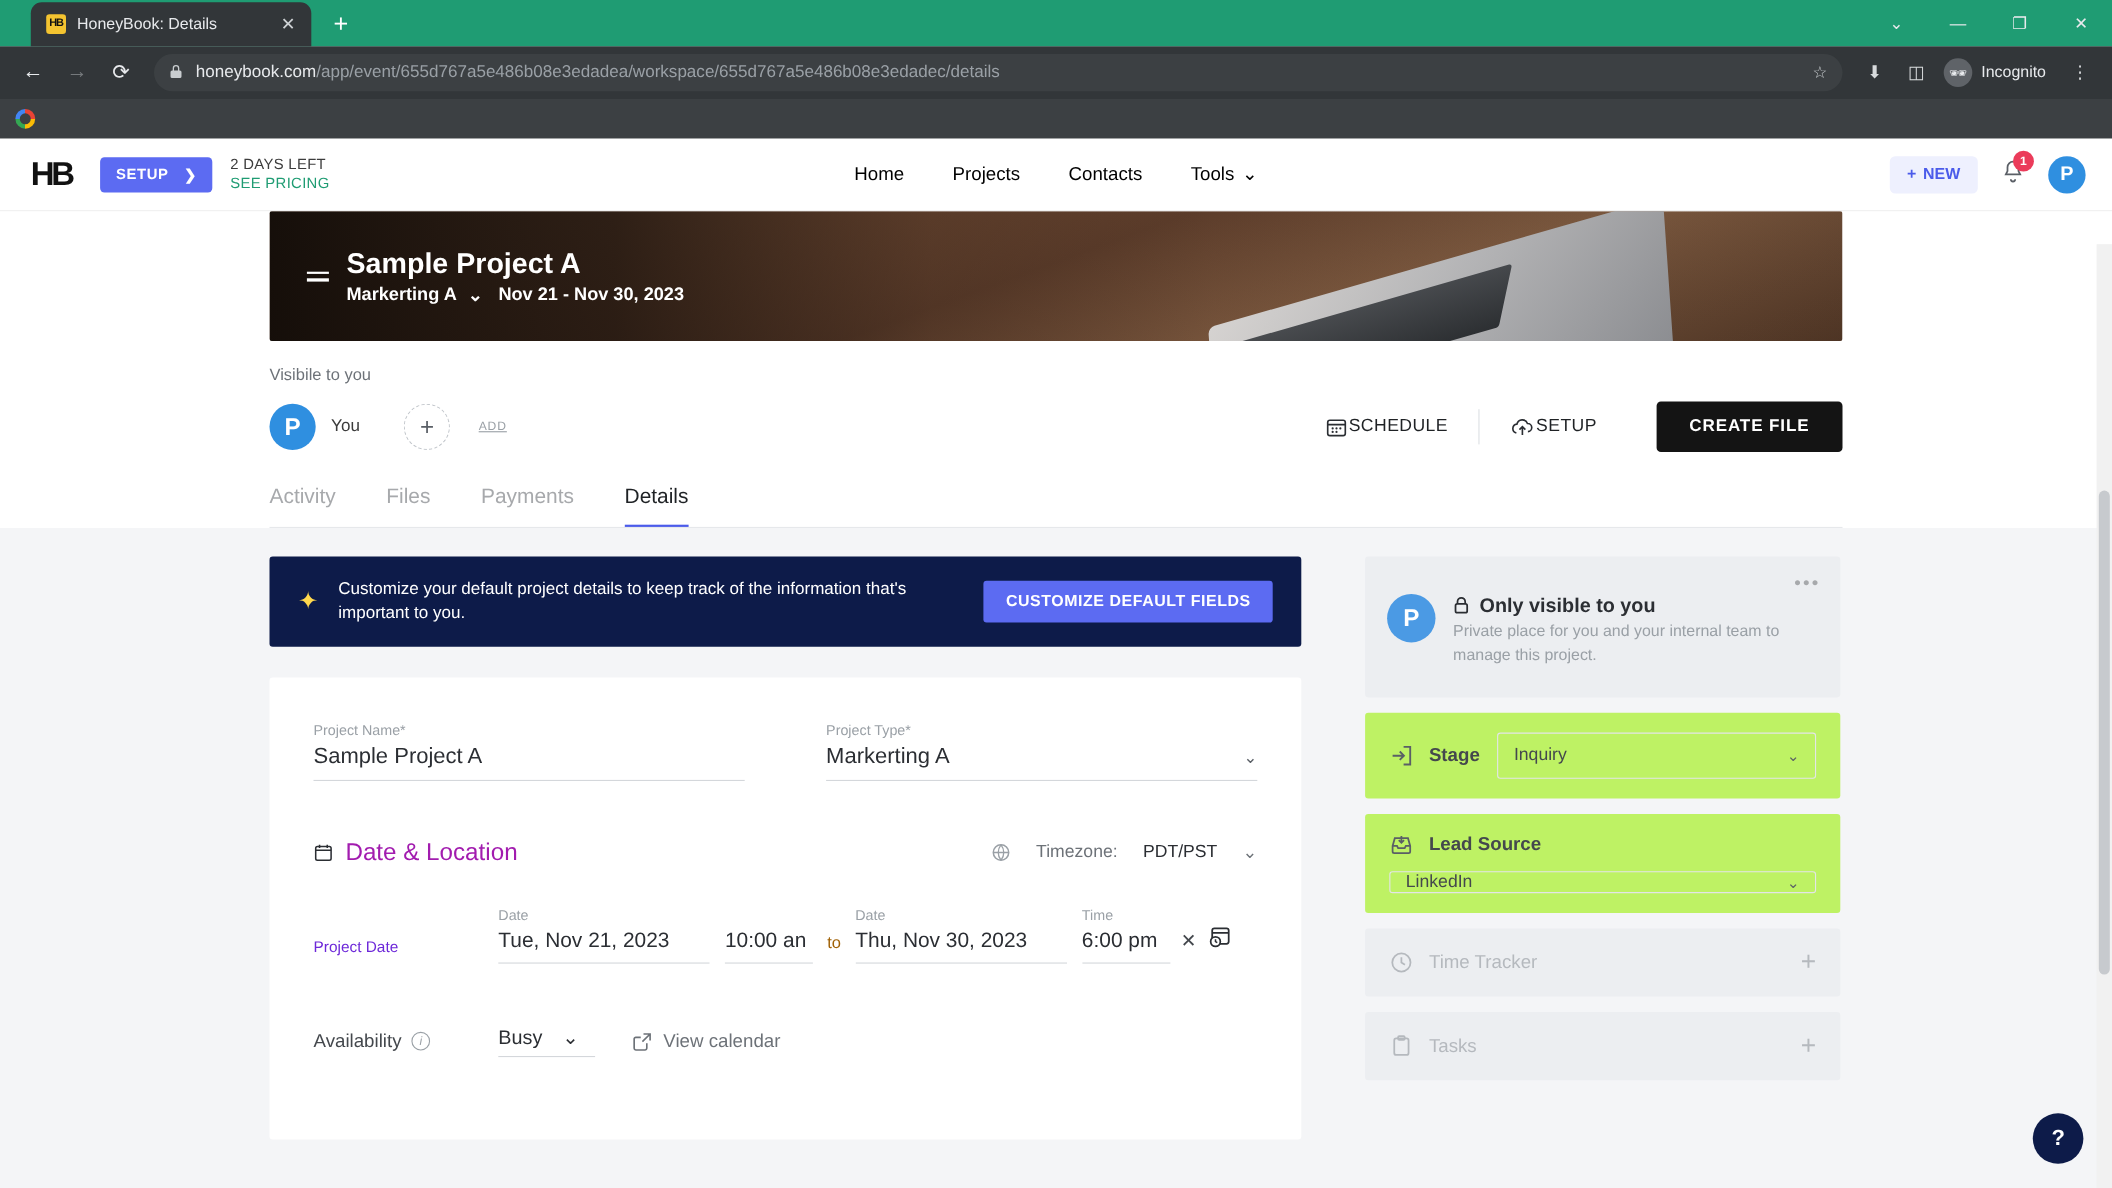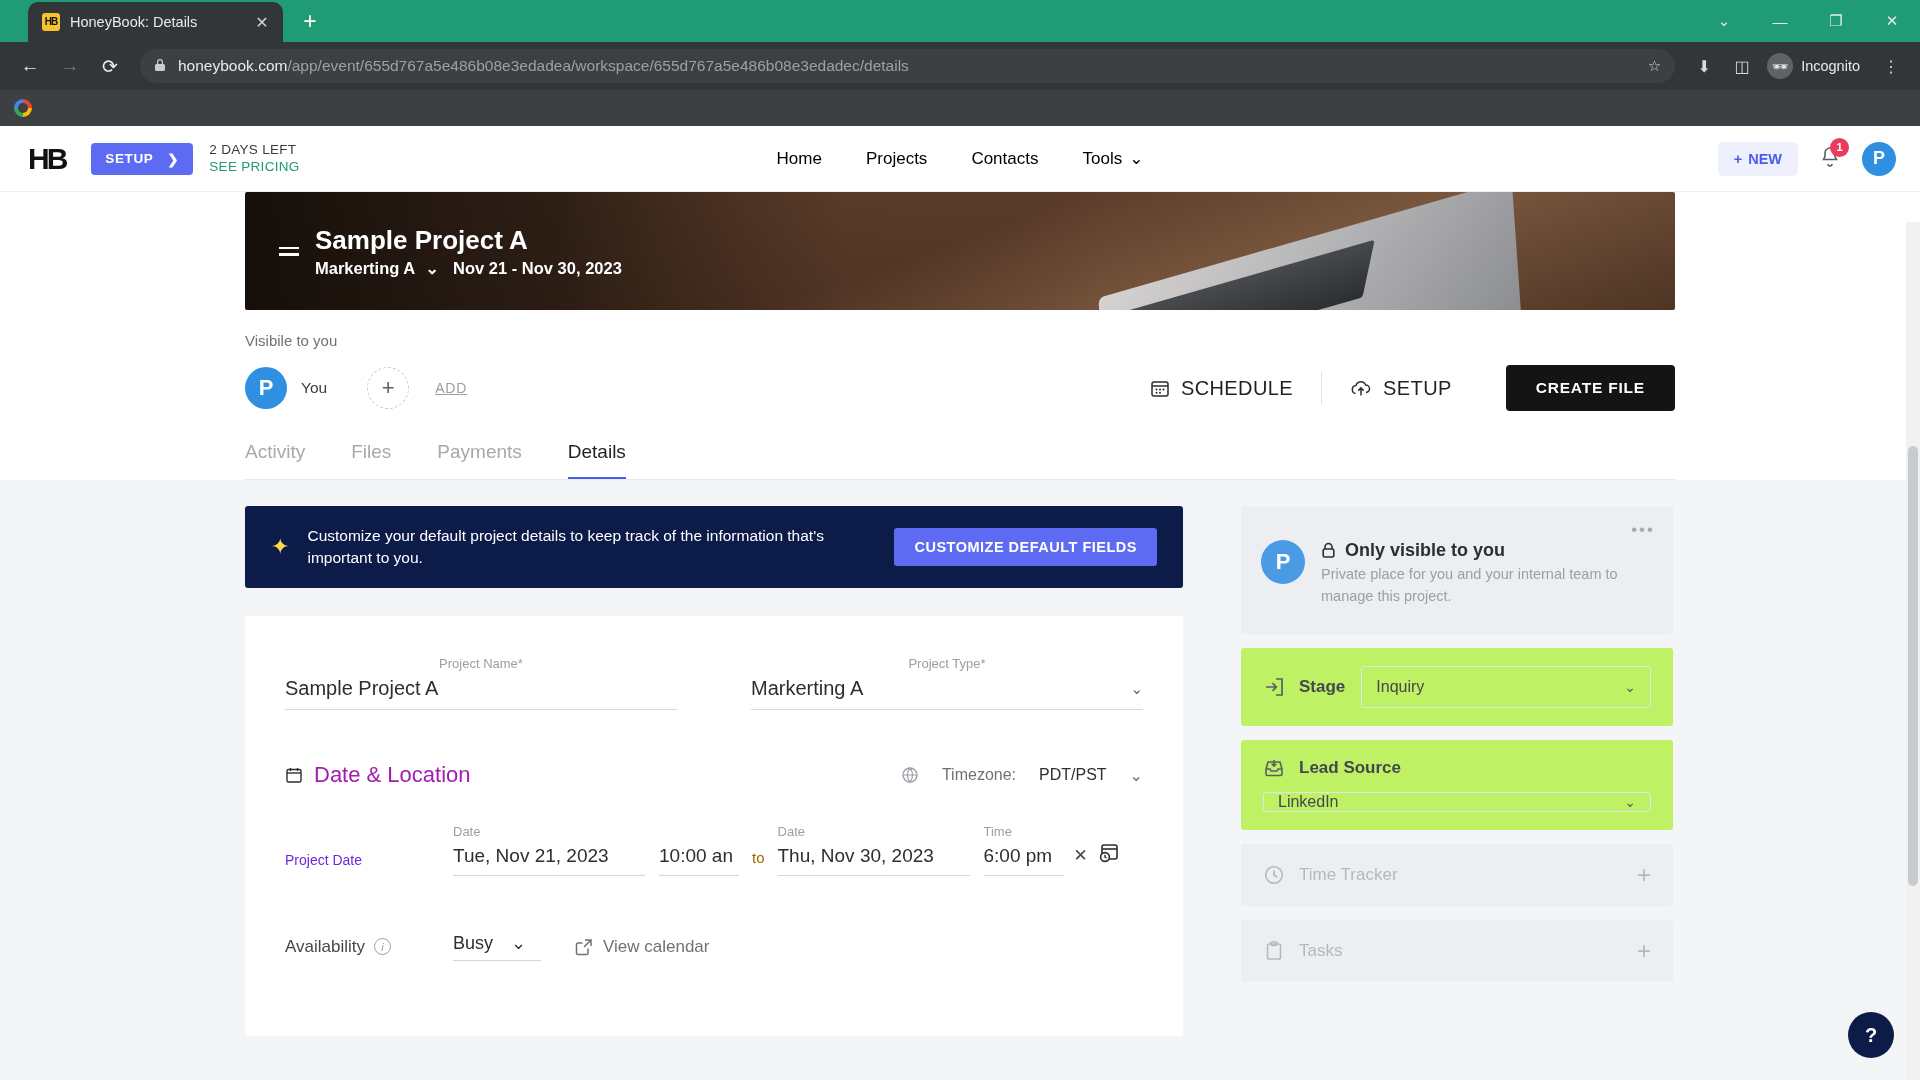--- a/index.html
+++ b/index.html
@@ -181,24 +181,24 @@
     width: 42px; height: 42px; border-radius: 50%; background: #2f8fe0; color: #fff;
     display: flex; align-items: center; justify-content: center;
     font-size: 22px; font-weight: bold;
   }
   .p-you { font-size: 15.5px; color: #3c3c3c; }
   .add-circle {
     width: 42px; height: 42px; border-radius: 50%; border: 1.5px dashed #c3c7cc;
     display: flex; align-items: center; justify-content: center; color: #5a5f66;
     font-size: 22px; margin-left: 26px; cursor: pointer;
   }
-  .add-lbl { font-size: 14px; color: #9aa0a6; letter-spacing: .8px; margin-left: 12px; text-decoration: underline; }
+  .add-lbl { font-size: 11px; color: #9aa0a6; letter-spacing: .8px; margin-left: 12px; text-decoration: underline; }
   .actions-right { margin-left: auto; display: flex; align-items: center; gap: 0; }
   .act-btn {
-    display: flex; align-items: center; gap: 11px; font-size: 20px; color: #1f2225;
+    display: flex; align-items: center; gap: 1px; font-size: 16px; color: #1f2225;
     padding: 0 28px; cursor: pointer; letter-spacing: .4px;
   }
   .act-div { width: 1px; height: 32px; background: #dcdfe3; }
   .create-file-btn {
     background: #141414; color: #fff; border: none; border-radius: 4px;
     height: 46px; padding: 0 30px; font-size: 15.5px; font-weight: bold;
     letter-spacing: .8px; margin-left: 26px; cursor: pointer;
   }
 
   .tabs-row {
@@ -229,21 +229,21 @@
     border-radius: 3px; height: 38px; padding: 0 20px; font-size: 14.5px;
     font-weight: bold; letter-spacing: .5px; cursor: pointer;
   }
 
   .card-main {
     background: #fff; border-radius: 3px; margin-top: 28px; padding: 40px 40px 0;
     min-height: 420px;
   }
   .field-row { display: flex; gap: 74px; }
   .field { flex: 1; }
-  .field-label { font-size: 13px; color: #9aa0a6; margin-bottom: 6px; text-align: center; }
+  .field-label { font-size: 13px; color: #9aa0a6; margin-bottom: 6px; }
   .field-value {
     font-size: 20px; color: #2b2e33; border-bottom: 1px solid #d4d7db;
     padding-bottom: 9px; display: flex; align-items: center;
   }
   .field-value .chev { margin-left: auto; color: #5a5f66; font-size: 15px; }
 
   .sec-head {
     display: flex; align-items: center; margin-top: 52px;
   }
   .sec-title {

